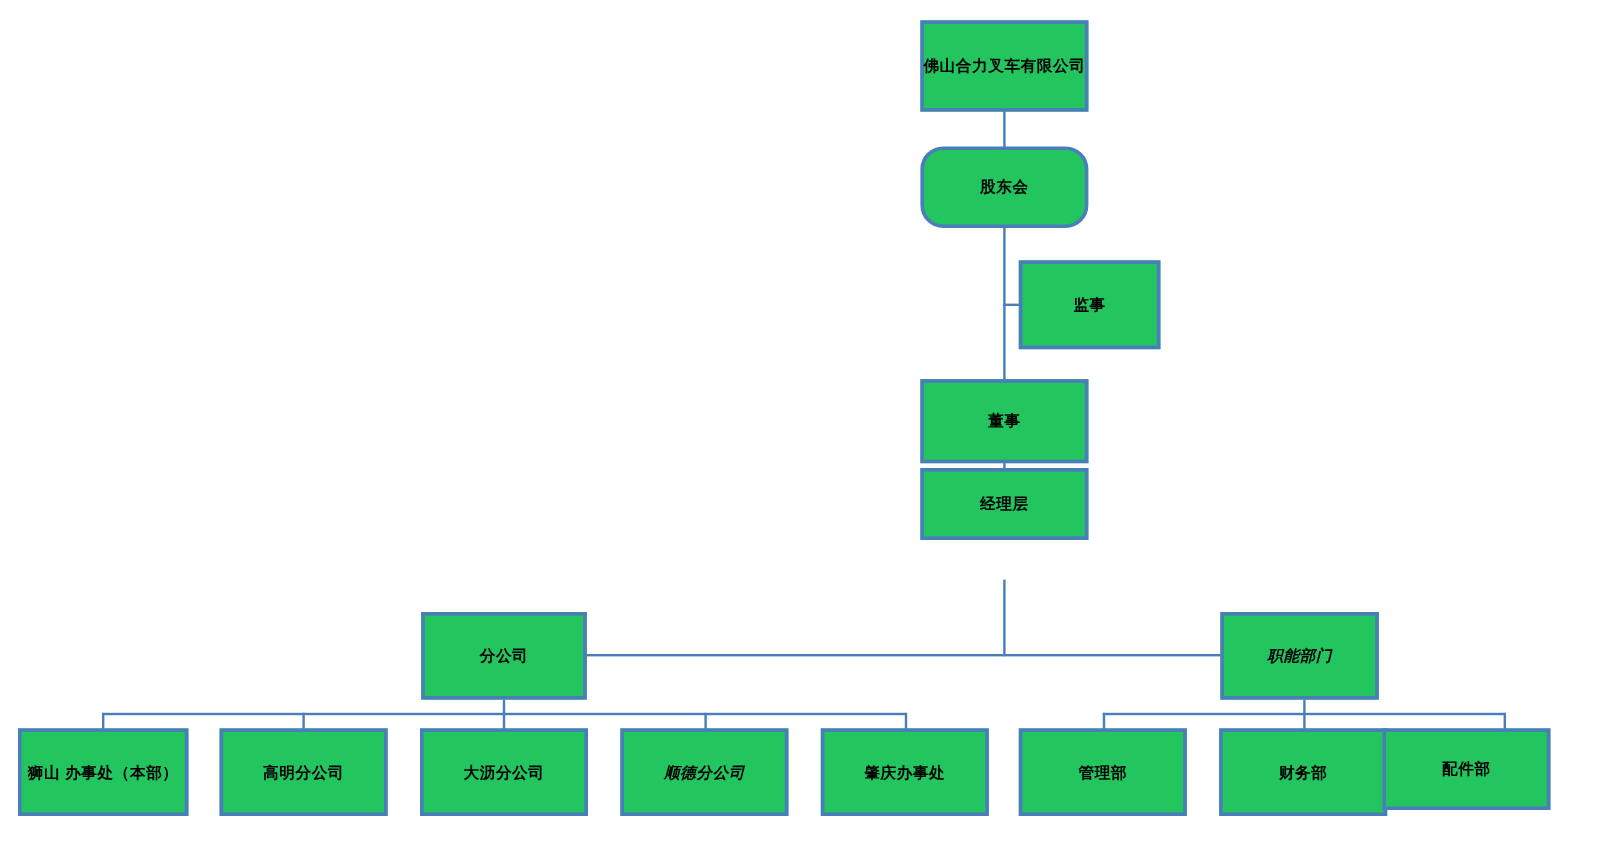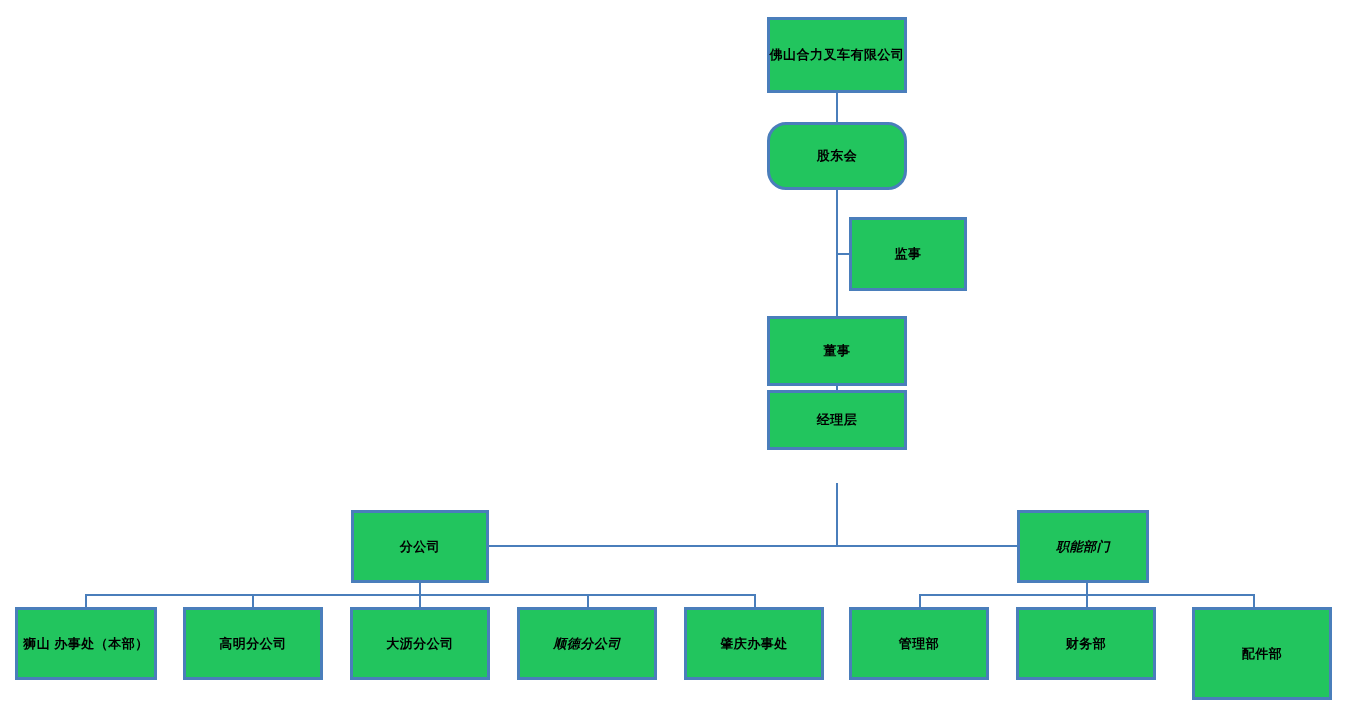--- a/index.html
+++ b/index.html
@@ -126,17 +126,17 @@
   </div>
 
   <div class="node" style="left:849px; top:607px; width:140px; height:73px;">
     <span class="node-label">管理部</span>
   </div>
 
   <div class="node" style="left:1016px; top:607px; width:140px; height:73px;">
     <span class="node-label">财务部</span>
   </div>
 
-  <div class="node" style="left:1192px; top:607px; width:140px; height:93px;">
+  <div class="node" style="left:1152px; top:607px; width:140px; height:68px;">
     <span class="node-label">配件部</span>
   </div>
 
 </div>
 
 </body></html>

